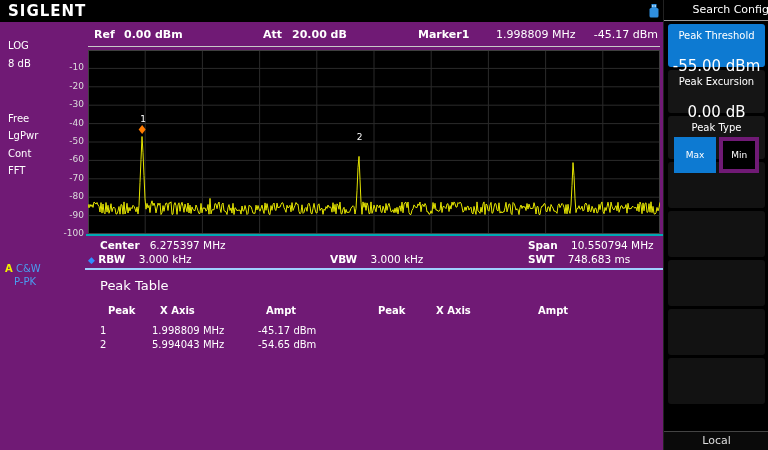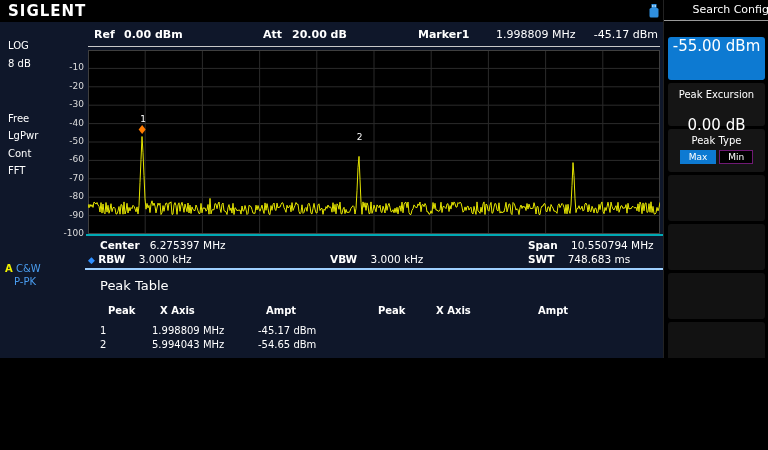--- a/index.html
+++ b/index.html
@@ -1,31 +1,31 @@
 <!DOCTYPE html>
 <html><head>
 <meta charset="utf-8">
 <style>
   html,body{margin:0;padding:0;background:#000;}
-  #app{position:relative;width:768px;height:358px;background:#0f172a;overflow:hidden;
+  #app{position:relative;width:768px;height:450px;background:#701a75;overflow:hidden;
        font-family:"DejaVu Sans","Liberation Sans",sans-serif;color:#fff;}
   
   .topbar{position:absolute;left:0;top:0;width:768px;height:22px;background:#000;}
   .brand{position:absolute;left:8px;top:2px;font-size:15px;font-weight:bold;letter-spacing:1px;color:#fff;}
   .datetime{position:absolute;left:0;top:4px;width:663px;text-align:center;font-size:11px;color:#e8e8e8;}
   .usb{position:absolute;left:648px;top:3px;}
   
   .sidebar{position:absolute;left:663px;top:0;width:105px;height:450px;background:#000;border-left:1px solid #222;}
   .sidebar-title{height:20px;line-height:20px;text-align:right;font-size:11px;color:#fff;border-bottom:1px solid #999;}
   .skey{width:97px;height:43px;margin:3px auto 0 auto;background:#151515;border-radius:3px;text-align:center;color:#fff;}
   .skey.active{background:#0d7ad2;}
   .skey-label{padding-top:6px;font-size:10px;}
   .skey-value{font-size:15px;margin-top:16px;}
   .toggle-row{display:flex;justify-content:center;gap:3px;margin-top:4px;}
-  .tog{font-size:9px;line-height:12px;padding:0 8px;background:#000;border:1px solid #701a75;color:#fff;}
+  .tog{font-size:9px;line-height:12px;padding:8px 8px;background:#000;border:4px solid #701a75;color:#fff;}
   .tog.sel{background:#0d7ad2;border-color:#0d7ad2;}
   .skey.blank{height:46px;background:#121212;}
   .localbar{position:absolute;left:0;bottom:0;width:105px;height:18px;line-height:18px;text-align:center;
             font-size:11px;color:#ddd;background:#0a0a0a;border-top:1px solid #444;}
   
   .ll{position:absolute;left:8px;font-size:10px;color:#fff;}
   .trace-label{position:absolute;left:5px;font-size:10px;}
   .ta{color:#f0f000;font-weight:bold;}
   .tc{color:#4a9df0;}
   
@@ -176,20 +176,21 @@
       <div>-54.65 dBm</div>
       <div></div>
       <div></div>
       <div></div>
     </div>
 
   <div class="sidebar">
     <div class="sidebar-title">Search Config</div>
 
     <div class="skey active">
+      <div class="skey-label">Peak Threshold</div>
       <div class="skey-value">-55.00 dBm</div>
     </div>
 
     <div class="skey">
       <div class="skey-label">Peak Excursion</div>
       <div class="skey-value">0.00 dB</div>
     </div>
 
     <div class="skey">
       <div class="skey-label">Peak Type</div>

